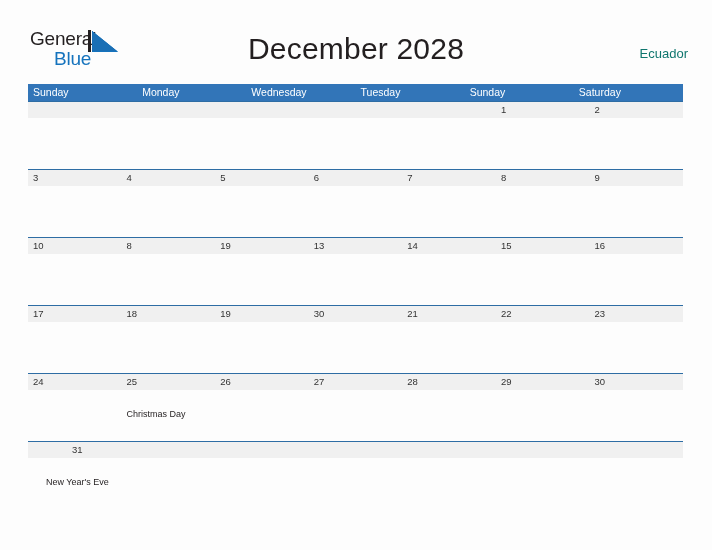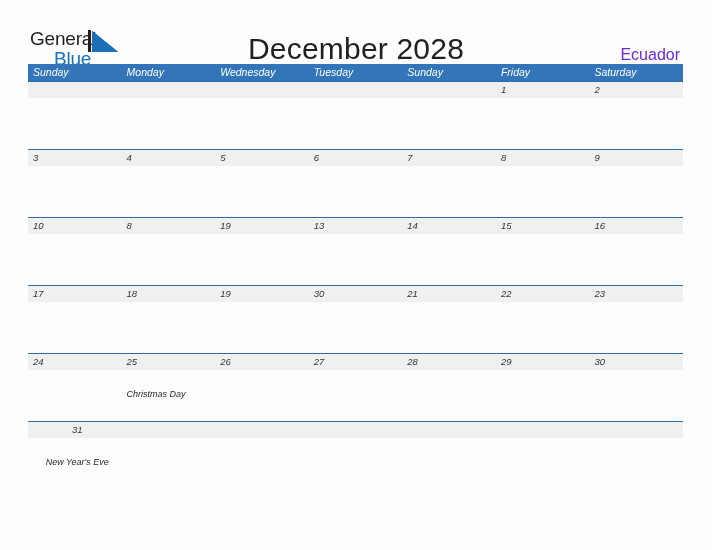--- a/index.html
+++ b/index.html
@@ -81,33 +81,32 @@
     width: 712px;
     text-align: center;
     font-size: 30px;
     color: #231f20;
     font-weight: normal;
     letter-spacing: 0.2px;
   }
 
   .country {
     position: absolute;
-    right: 32px;
+    right: 24px;
     top: 46px;
-    font-size: 16px;
-    color: #6d28d9;
+    font-size: 13px;
+    color: #0f766e;
   }
 
   
   .calendar {
     position: absolute;
     left: 28px;
-    top: 64px;
+    top: 84px;
     width: 655px;
-    font-style: italic;
   }
 
   .weekday-row {
     display: flex;
     width: 100%;
     height: 17px;
     background: #3275b8;
   }
   .weekday-cell {
     flex: 1 1 0;
@@ -201,21 +200,20 @@
   </div>
 
   <div class="calendar">
 
     <div class="weekday-row">
       <div class="weekday-cell">Sunday</div>
       <div class="weekday-cell">Monday</div>
       <div class="weekday-cell">Wednesday</div>
       <div class="weekday-cell">Tuesday</div>
       <div class="weekday-cell">Sunday</div>
-      <div class="weekday-cell">Friday</div>
       <div class="weekday-cell">Saturday</div>
     </div>
 
     <div class="week-row tall">
       <div class="date-band"></div>
       <div class="day-cells">
         <div class="day-cell">
           <span class="day-num"></span>
           <span class="day-event"></span>
         </div>

